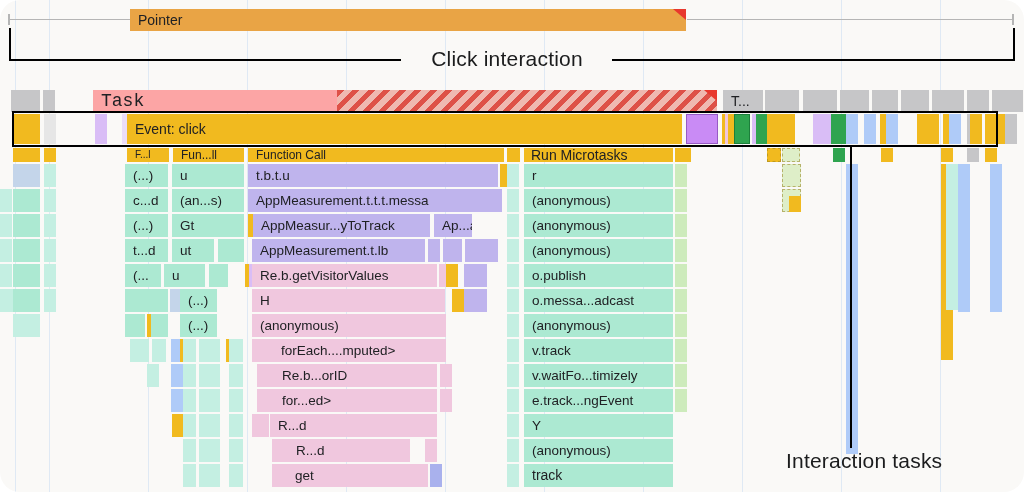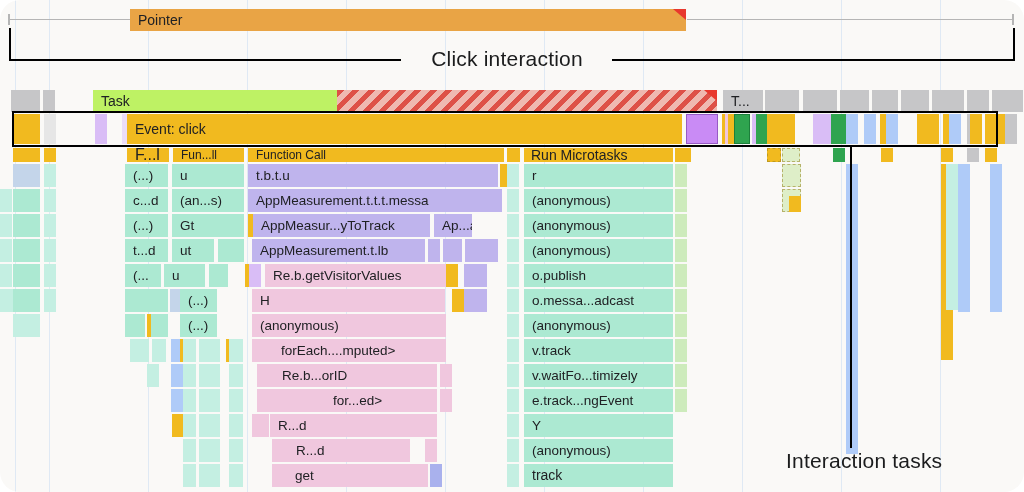--- a/index.html
+++ b/index.html
@@ -31,21 +31,21 @@
 </head>
 <body>
 
 <div id="stage">
   <div id="grid"></div>
 
   <div id="flame">
       <div class="bar p-tri" style="background: rgb(233, 164, 69); left: 130px; top: 9px; width: 556px; height: 22px; line-height: 22px; font-size: 14px;">Pointer</div>
       <div class="bar" style="background: rgb(198, 198, 200); left: 11px; top: 90px; width: 29px; height: 22px; line-height: 22px; font-size: 14px;"></div>
       <div class="bar" style="background: rgb(198, 198, 200); left: 43px; top: 90px; width: 7px; height: 22px; line-height: 22px; font-size: 14px;"></div>
-      <div class="bar" style="background: #bef264; left: 93px; top: 90px; width: 244px; height: 22px; line-height: 22px; font-size: 14px;">Task</div>
+      <div class="bar" style="background: #fca5a5; left: 93px; top: 90px; width: 244px; height: 22px; line-height: 22px; font-size: 18px; font-family: Liberation Mono, monospace;">Task</div>
       <div class="bar c-hatch p-tri" style="left: 337px; top: 90px; width: 380px; height: 22px; line-height: 22px; font-size: 14px;"></div>
       <div class="bar" style="background: rgb(198, 198, 200); left: 723px; top: 90px; width: 40px; height: 22px; line-height: 22px; font-size: 14px;">T...</div>
       <div class="bar" style="background: rgb(198, 198, 200); left: 765px; top: 90px; width: 34px; height: 22px; line-height: 22px; font-size: 14px;"></div>
       <div class="bar" style="background: rgb(198, 198, 200); left: 803px; top: 90px; width: 3px; height: 22px; line-height: 22px; font-size: 14px;"></div>
       <div class="bar" style="background: rgb(198, 198, 200); left: 809px; top: 90px; width: 28px; height: 22px; line-height: 22px; font-size: 14px;"></div>
       <div class="bar" style="background: rgb(198, 198, 200); left: 840px; top: 90px; width: 2px; height: 22px; line-height: 22px; font-size: 14px;"></div>
       <div class="bar" style="background: rgb(198, 198, 200); left: 845px; top: 90px; width: 24px; height: 22px; line-height: 22px; font-size: 14px;"></div>
       <div class="bar" style="background: rgb(198, 198, 200); left: 872px; top: 90px; width: 26px; height: 22px; line-height: 22px; font-size: 14px;"></div>
       <div class="bar" style="background: rgb(198, 198, 200); left: 901px; top: 90px; width: 2px; height: 22px; line-height: 22px; font-size: 14px;"></div>
       <div class="bar" style="background: rgb(198, 198, 200); left: 905px; top: 90px; width: 24px; height: 22px; line-height: 22px; font-size: 14px;"></div>
@@ -84,21 +84,21 @@
       <div class="bar" style="background: rgb(241, 186, 31); left: 943px; top: 114px; width: 3px; height: 30px; line-height: 30px; font-size: 14px;"></div>
       <div class="bar" style="background: rgb(175, 203, 248); left: 949px; top: 114px; width: 1px; height: 30px; line-height: 30px; font-size: 14px;"></div>
       <div class="bar" style="background: rgb(198, 198, 200); left: 967px; top: 114px; width: 2px; height: 30px; line-height: 30px; font-size: 14px;"></div>
       <div class="bar" style="background: rgb(241, 186, 31); left: 970px; top: 114px; width: 2px; height: 30px; line-height: 30px; font-size: 14px;"></div>
       <div class="bar" style="background: rgb(241, 186, 31); left: 985px; top: 114px; width: 3px; height: 30px; line-height: 30px; font-size: 14px;"></div>
       <div class="bar" style="background: rgb(241, 186, 31); left: 993px; top: 114px; width: 2px; height: 30px; line-height: 30px; font-size: 14px;"></div>
       <div class="bar" style="background: rgb(241, 186, 31); left: 1000px; top: 114px; width: 3px; height: 30px; line-height: 30px; font-size: 14px;"></div>
       <div class="bar" style="background: rgb(198, 198, 200); left: 1005px; top: 114px; width: 2px; height: 30px; line-height: 30px; font-size: 14px;"></div>
       <div class="bar" style="background: rgb(241, 186, 31); left: 13px; top: 148px; width: 27px; height: 14px; line-height: 14px; font-size: 12px;"></div>
       <div class="bar" style="background: rgb(241, 186, 31); left: 44px; top: 148px; width: 6px; height: 14px; line-height: 14px; font-size: 12px;"></div>
-      <div class="bar" style="background: rgb(241, 186, 31); left: 127px; top: 148px; width: 42px; height: 14px; line-height: 14px; font-size: 16px;">F...l</div>
+      <div class="bar" style="background: rgb(241, 186, 31); left: 127px; top: 148px; width: 42px; height: 14px; line-height: 14px; font-size: 10px;">F...l</div>
       <div class="bar" style="background: rgb(241, 186, 31); left: 173px; top: 148px; width: 71px; height: 14px; line-height: 14px; font-size: 12px;">Fun...ll</div>
       <div class="bar" style="background: rgb(241, 186, 31); left: 248px; top: 148px; width: 256px; height: 14px; line-height: 14px; font-size: 12px;">Function Call</div>
       <div class="bar" style="background: rgb(241, 186, 31); left: 507px; top: 148px; width: 13px; height: 14px; line-height: 14px; font-size: 12px;"></div>
       <div class="bar" style="background: rgb(241, 186, 31); left: 524px; top: 148px; width: 149px; height: 14px; line-height: 14px; font-size: 14px; padding-left: 7px;">Run Microtasks</div>
       <div class="bar" style="background: rgb(241, 186, 31); left: 675px; top: 148px; width: 2px; height: 14px; line-height: 14px; font-size: 12px;"></div>
       <div class="bar" style="background: rgb(241, 186, 31); left: 679px; top: 148px; width: 2px; height: 14px; line-height: 14px; font-size: 12px;"></div>
       <div class="bar p-db" style="background: rgb(241, 186, 31); left: 767px; top: 148px; width: 13px; height: 14px; line-height: 14px; font-size: 12px;"></div>
       <div class="bar p-db" style="background: rgb(222, 238, 200); left: 782px; top: 148px; width: 18px; height: 14px; line-height: 14px; font-size: 12px;"></div>
       <div class="bar" style="background: rgb(47, 164, 79); left: 833px; top: 148px; width: 2px; height: 14px; line-height: 14px; font-size: 12px;"></div>
       <div class="bar" style="background: rgb(241, 186, 31); left: 881px; top: 148px; width: 3px; height: 14px; line-height: 14px; font-size: 12px;"></div>
@@ -144,21 +144,21 @@
       <div class="bar" style="background: rgb(191, 180, 237); left: 443px; top: 239px; width: 19px; height: 23px; line-height: 23px; font-size: 13.5px;"></div>
       <div class="bar" style="background: rgb(191, 180, 237); left: 465px; top: 239px; width: 33px; height: 23px; line-height: 23px; font-size: 13.5px;"></div>
       <div class="bar" style="background: rgb(196, 239, 226); left: 0px; top: 264px; width: 8px; height: 23px; line-height: 23px; font-size: 13.5px;"></div>
       <div class="bar p-hl" style="background: rgb(172, 233, 210); left: 13px; top: 264px; width: 27px; height: 23px; line-height: 23px; font-size: 13.5px;"></div>
       <div class="bar" style="background: rgb(196, 239, 226); left: 44px; top: 264px; width: 5px; height: 23px; line-height: 23px; font-size: 13.5px;"></div>
       <div class="bar" style="background: rgb(172, 233, 210); left: 125px; top: 264px; width: 36px; height: 23px; line-height: 23px; font-size: 13.5px;">(...</div>
       <div class="bar" style="background: rgb(172, 233, 210); left: 164px; top: 264px; width: 41px; height: 23px; line-height: 23px; font-size: 13.5px;">u</div>
       <div class="bar" style="background: rgb(172, 233, 210); left: 209px; top: 264px; width: 19px; height: 23px; line-height: 23px; font-size: 13.5px;"></div>
       <div class="bar" style="background: rgb(241, 186, 31); left: 245px; top: 264px; width: 3px; height: 23px; line-height: 23px; font-size: 13.5px;"></div>
       <div class="bar" style="background: rgb(217, 189, 246); left: 249px; top: 264px; width: 2px; height: 23px; line-height: 23px; font-size: 13.5px;"></div>
-      <div class="bar p-hl2" style="background: rgb(240, 199, 222); left: 252px; top: 264px; width: 185px; height: 23px; line-height: 23px; font-size: 13.5px; margin-left: 13px;">Re.b.getVisitorValues</div>
+      <div class="bar p-hl2" style="background: rgb(240, 199, 222); left: 252px; top: 264px; width: 185px; height: 23px; line-height: 23px; font-size: 13.5px;">Re.b.getVisitorValues</div>
       <div class="bar" style="background: rgb(240, 199, 222); left: 439px; top: 264px; width: 6px; height: 23px; line-height: 23px; font-size: 13.5px;"></div>
       <div class="bar" style="background: rgb(241, 186, 31); left: 446px; top: 264px; width: 3px; height: 23px; line-height: 23px; font-size: 13.5px;"></div>
       <div class="bar" style="background: rgb(191, 180, 237); left: 464px; top: 264px; width: 23px; height: 23px; line-height: 23px; font-size: 13.5px;"></div>
       <div class="bar" style="background: rgb(196, 239, 226); left: 0px; top: 289px; width: 3px; height: 23px; line-height: 23px; font-size: 13.5px;"></div>
       <div class="bar" style="background: rgb(196, 239, 226); left: 5px; top: 289px; width: 3px; height: 23px; line-height: 23px; font-size: 13.5px;"></div>
       <div class="bar p-hl" style="background: rgb(172, 233, 210); left: 13px; top: 289px; width: 27px; height: 23px; line-height: 23px; font-size: 13.5px;"></div>
       <div class="bar" style="background: rgb(196, 239, 226); left: 44px; top: 289px; width: 5px; height: 23px; line-height: 23px; font-size: 13.5px;"></div>
       <div class="bar" style="background: rgb(172, 233, 210); left: 125px; top: 289px; width: 43px; height: 23px; line-height: 23px; font-size: 13.5px;"></div>
       <div class="bar" style="background: rgb(196, 213, 234); left: 170px; top: 289px; width: 7px; height: 23px; line-height: 23px; font-size: 13.5px;"></div>
       <div class="bar" style="background: rgb(172, 233, 210); left: 180px; top: 289px; width: 37px; height: 23px; line-height: 23px; font-size: 13.5px;">(...)</div>
@@ -190,21 +190,21 @@
       <div class="bar" style="background: rgb(240, 199, 222); left: 257px; top: 364px; width: 3px; height: 23px; line-height: 23px; font-size: 13.5px;"></div>
       <div class="bar" style="background: rgb(240, 199, 222); left: 262px; top: 364px; width: 8px; height: 23px; line-height: 23px; font-size: 13.5px;"></div>
       <div class="bar p-hl2" style="background: rgb(240, 199, 222); left: 274px; top: 364px; width: 163px; height: 23px; line-height: 23px; font-size: 13.5px;">Re.b...orID</div>
       <div class="bar" style="background: rgb(240, 199, 222); left: 440px; top: 364px; width: 6px; height: 23px; line-height: 23px; font-size: 13.5px;"></div>
       <div class="bar" style="background: rgb(175, 203, 248); left: 171px; top: 389px; width: 1px; height: 23px; line-height: 23px; font-size: 13.5px;"></div>
       <div class="bar p-hl" style="background: rgb(196, 239, 226); left: 183px; top: 389px; width: 13px; height: 23px; line-height: 23px; font-size: 13.5px;"></div>
       <div class="bar p-hl" style="background: rgb(196, 239, 226); left: 199px; top: 389px; width: 21px; height: 23px; line-height: 23px; font-size: 13.5px;"></div>
       <div class="bar p-hl" style="background: rgb(196, 239, 226); left: 229px; top: 389px; width: 14px; height: 23px; line-height: 23px; font-size: 13.5px;"></div>
       <div class="bar" style="background: rgb(240, 199, 222); left: 257px; top: 389px; width: 3px; height: 23px; line-height: 23px; font-size: 13.5px;"></div>
       <div class="bar" style="background: rgb(240, 199, 222); left: 262px; top: 389px; width: 8px; height: 23px; line-height: 23px; font-size: 13.5px;"></div>
-      <div class="bar p-hl2" style="background: rgb(240, 199, 222); left: 274px; top: 389px; width: 163px; height: 23px; line-height: 23px; font-size: 13.5px; text-align: center;">for...ed&gt;</div>
+      <div class="bar p-hl2" style="background: rgb(240, 199, 222); left: 274px; top: 389px; width: 163px; height: 23px; line-height: 23px; font-size: 13.5px;">for...ed&gt;</div>
       <div class="bar" style="background: rgb(240, 199, 222); left: 440px; top: 389px; width: 6px; height: 23px; line-height: 23px; font-size: 13.5px;"></div>
       <div class="bar" style="background: rgb(241, 186, 31); left: 172px; top: 414px; width: 2px; height: 23px; line-height: 23px; font-size: 13.5px;"></div>
       <div class="bar p-hl" style="background: rgb(196, 239, 226); left: 183px; top: 414px; width: 13px; height: 23px; line-height: 23px; font-size: 13.5px;"></div>
       <div class="bar p-hl" style="background: rgb(196, 239, 226); left: 199px; top: 414px; width: 21px; height: 23px; line-height: 23px; font-size: 13.5px;"></div>
       <div class="bar p-hl" style="background: rgb(196, 239, 226); left: 229px; top: 414px; width: 14px; height: 23px; line-height: 23px; font-size: 13.5px;"></div>
       <div class="bar" style="background: rgb(240, 199, 222); left: 252px; top: 414px; width: 3px; height: 23px; line-height: 23px; font-size: 13.5px;"></div>
       <div class="bar" style="background: rgb(240, 199, 222); left: 257px; top: 414px; width: 9px; height: 23px; line-height: 23px; font-size: 13.5px;"></div>
       <div class="bar p-hl2" style="background: rgb(240, 199, 222); left: 270px; top: 414px; width: 167px; height: 23px; line-height: 23px; font-size: 13.5px;">R...d</div>
       <div class="bar p-hl" style="background: rgb(196, 239, 226); left: 183px; top: 439px; width: 13px; height: 23px; line-height: 23px; font-size: 13.5px;"></div>
       <div class="bar p-hl" style="background: rgb(196, 239, 226); left: 199px; top: 439px; width: 21px; height: 23px; line-height: 23px; font-size: 13.5px;"></div>

